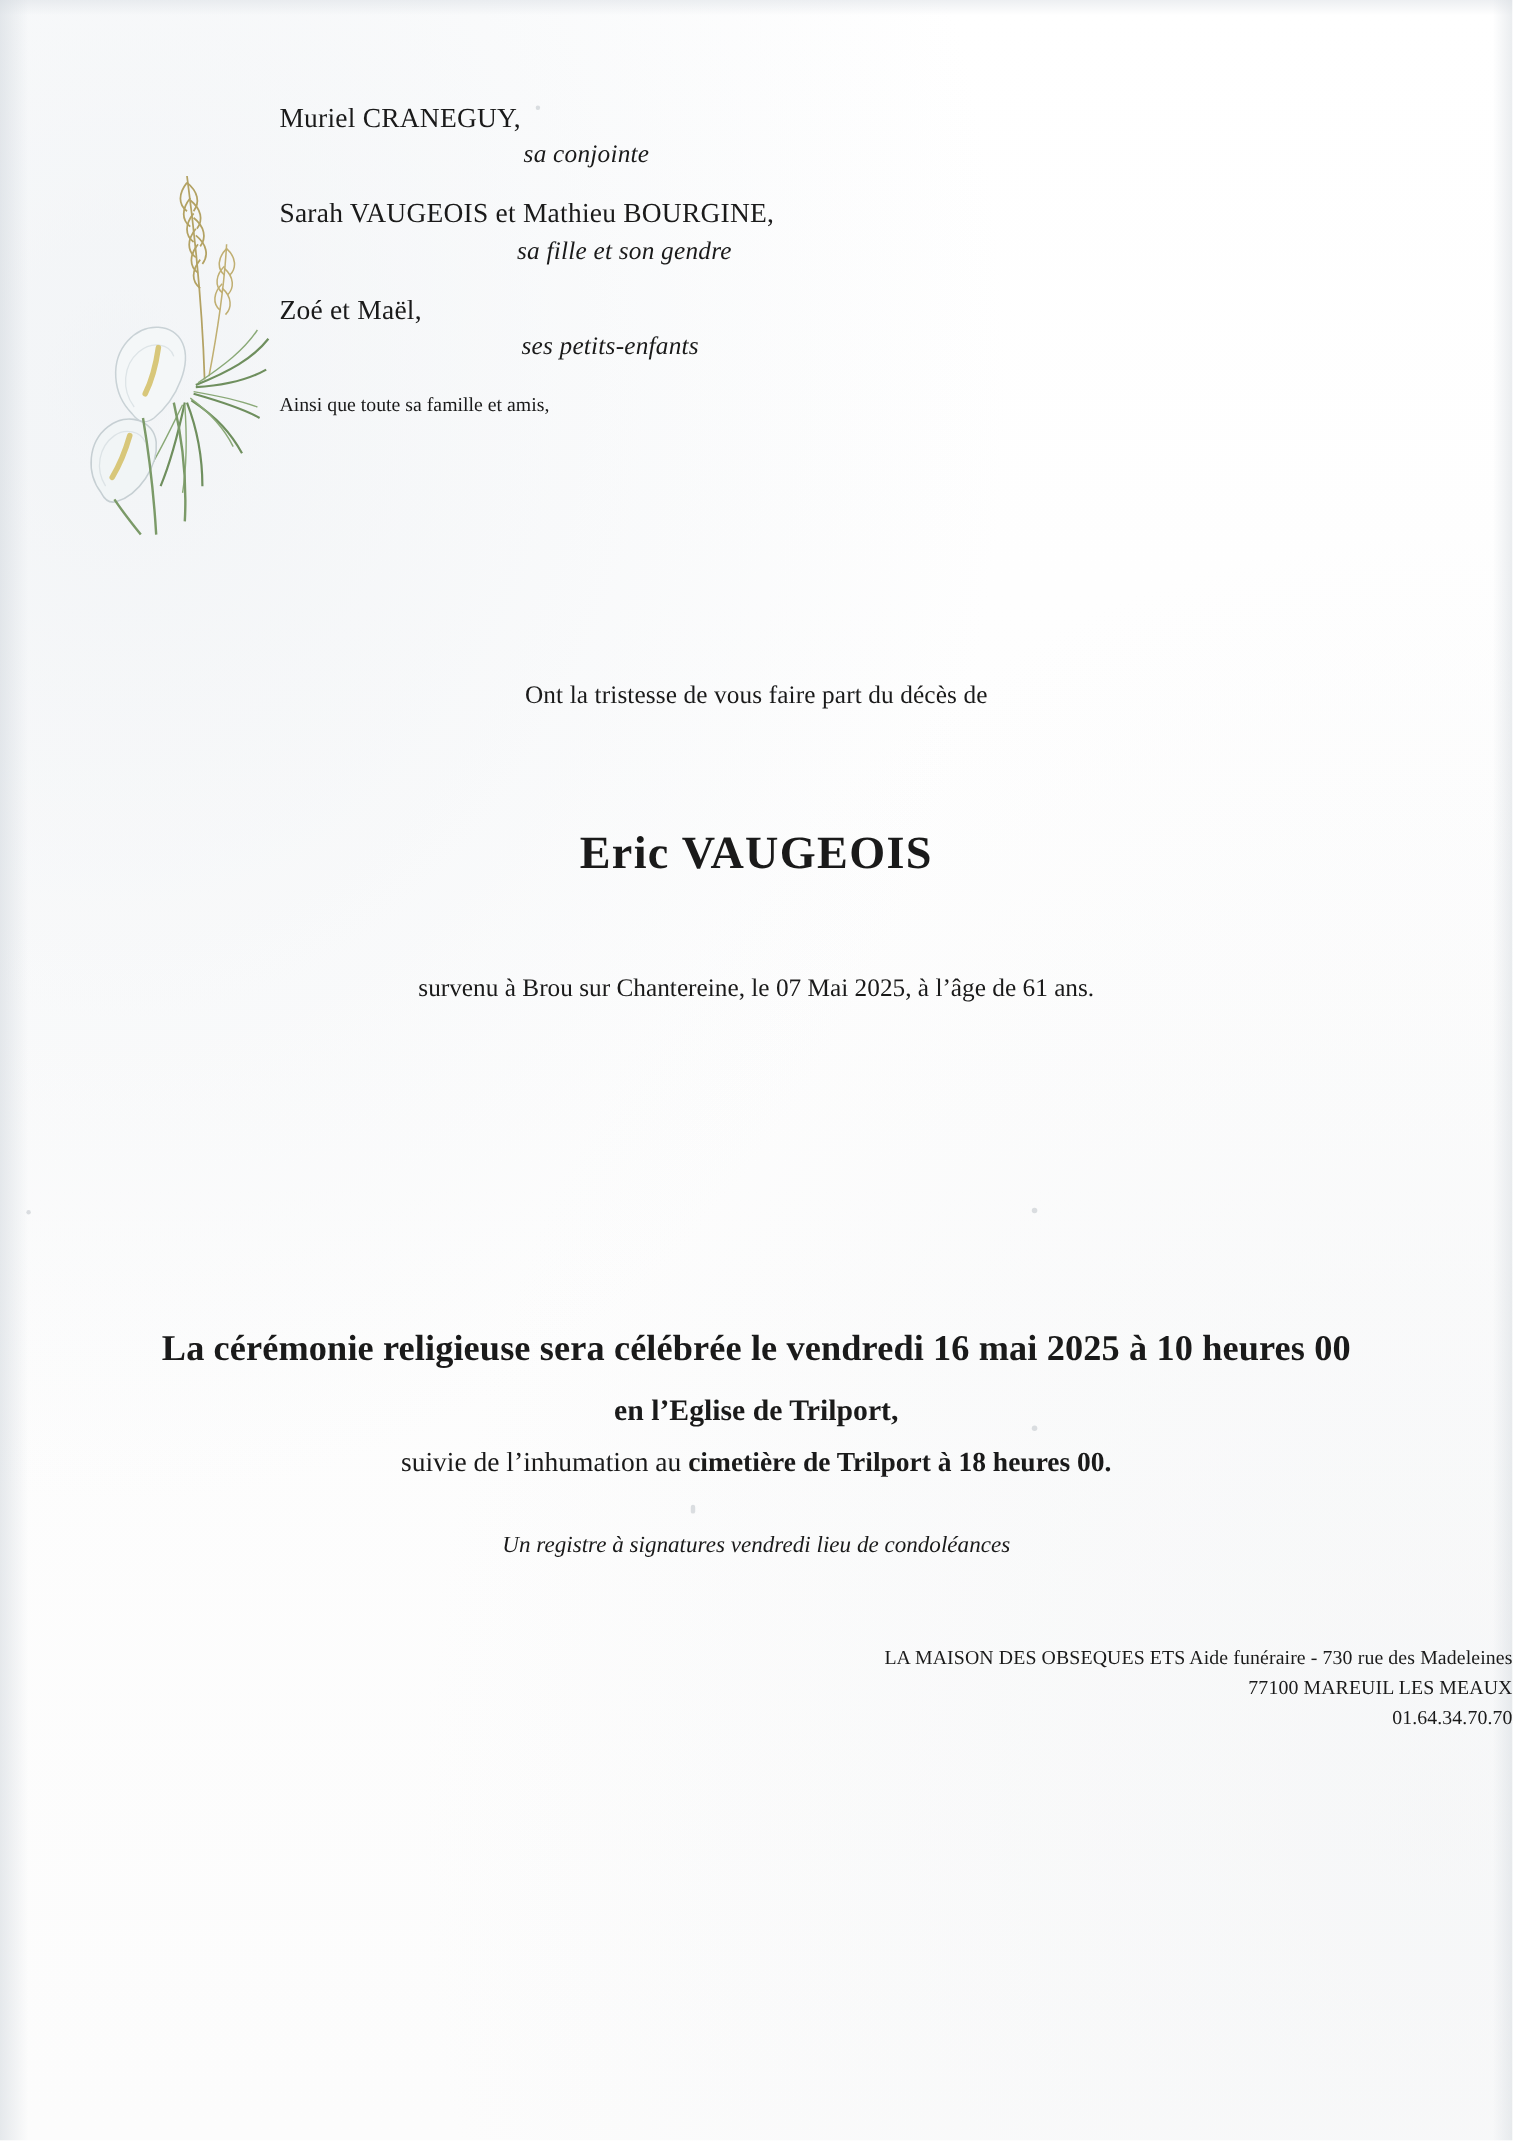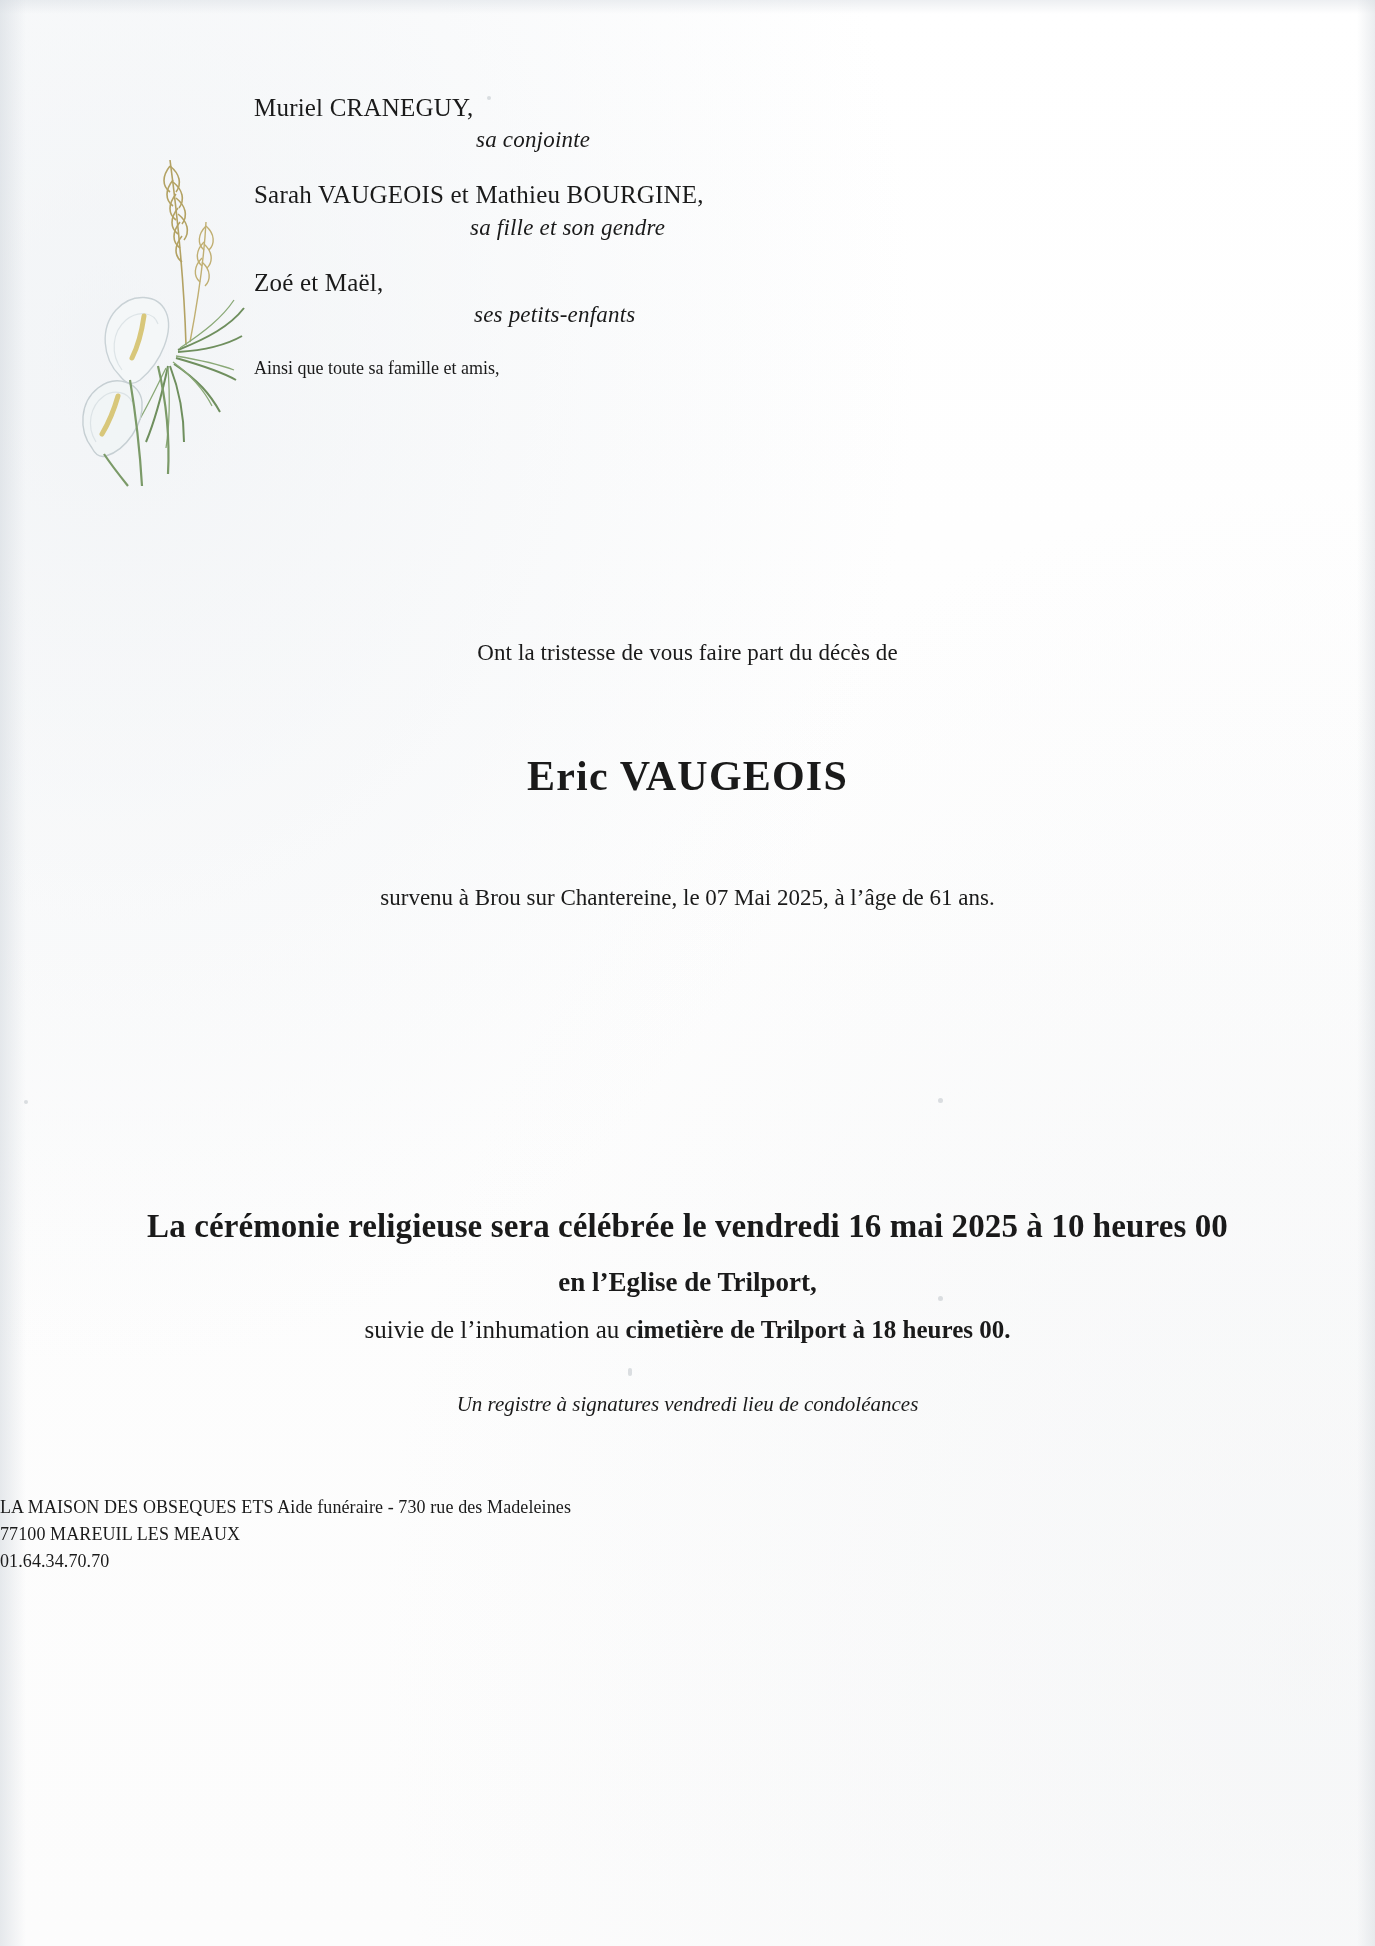--- a/index.html
+++ b/index.html
@@ -78,21 +78,21 @@
   .fam-rel.r2 { padding-left: 216px; }
   .fam-rel.r3 { padding-left: 220px; }
   .fam-last {
     font-size: 18px;
     margin-top: 30px;
   }
 
   .announce {
     position: absolute;
     left: 0; right: 0;
-    top: 640px;
+    top: 619px;
     text-align: center;
     font-size: 23px;
     letter-spacing: 0.1px;
   }
 
   .deceased {
     position: absolute;
     left: 0; right: 0;
     top: 752px;
     text-align: center;
@@ -137,21 +137,21 @@
     top: 1392px;
     text-align: center;
     font-size: 21px;
     font-style: italic;
   }
 
   .footer {
     position: absolute;
     left: 0; right: 0;
     top: 1494px;
-    text-align: left;
+    text-align: right;
     font-size: 18px;
     line-height: 1.5;
     letter-spacing: 0.1px;
   }
   .footer div { margin: 0; }
 
   
   .speck {
     position: absolute;
     background: #b9bfc6;

